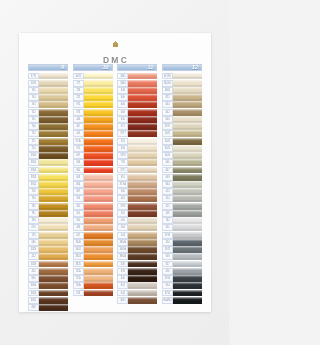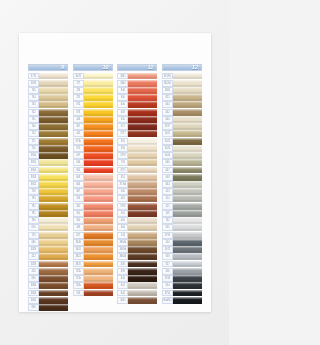--- a/index.html
+++ b/index.html
@@ -84,20 +84,24 @@
                inset 0 -1.4px 1.4px -1px rgba(0,0,0,.18);
   }
 </style>
 </head>
 <body>
 
 <div id="photo">
 
   <div id="card">
 
+    <div id="brand">
+      <span class="mark"></span>
+      <span class="word">DMC</span>
+    </div>
 
     <div id="cols">
         <div class="col">
           <div class="col-head">
             <span class="num">9</span>
           </div>
           <div class="rows">
             <div class="row">
               <div class="code">3770</div>
               <div class="sw" style="background: rgb(239, 226, 207);"></div>

